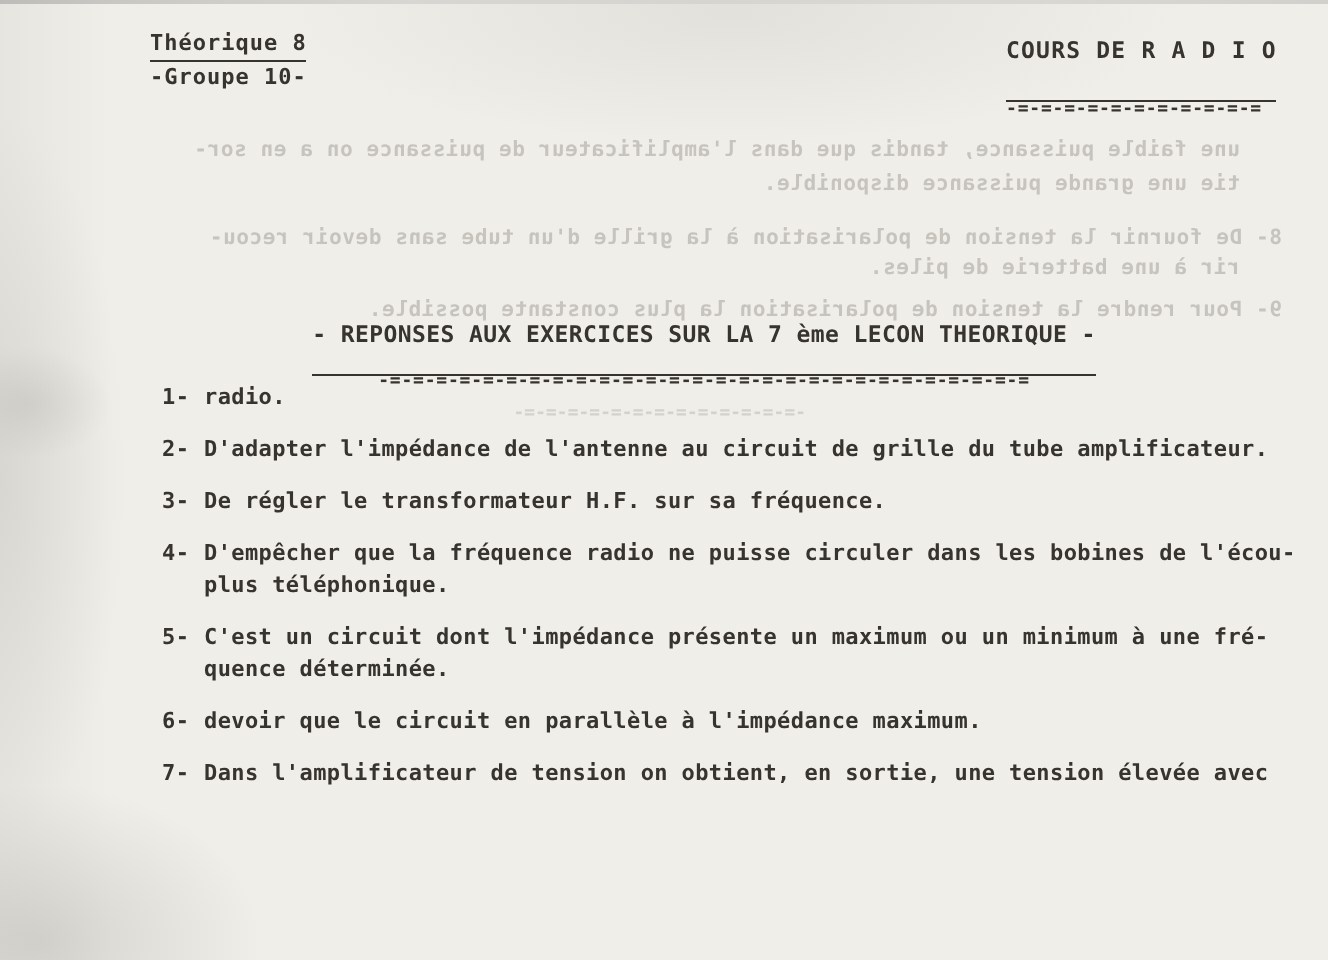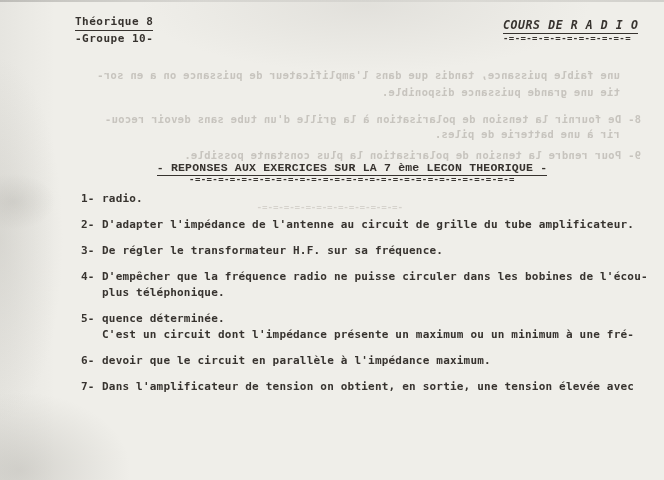--- a/index.html
+++ b/index.html
@@ -21,21 +21,21 @@
   }
   .page::before{
     content:"";position:absolute;left:0;top:0;width:100%;height:2px;
     background:linear-gradient(90deg,#9c9b97,#c6c5c1 30%,#cfcec9 70%,#b8b7b3);
     opacity:.55;
   }
   
   .hdr-left{position:absolute;left:75px;top:14px;font-size:11px;font-weight:bold;line-height:15px;letter-spacing:.5px;}
   .hdr-left .u{display:inline-block;border-bottom:1.5px solid #37332f;padding-bottom:1px;}
   .hdr-right{position:absolute;left:503px;top:18px;font-size:11.5px;font-weight:bold;letter-spacing:.6px;text-align:left;white-space:nowrap;}
-  .hdr-right .t{display:inline-block;border-bottom:1.5px solid #37332f;padding-bottom:1px;font-style:italic;}
+  .hdr-right .t{display:inline-block;border-bottom:1.5px solid #37332f;padding-bottom:18px;}
   .dashrow{font-size:9px;font-weight:bold;letter-spacing:.4px;line-height:7px;margin-top:1px;white-space:nowrap;overflow:hidden;}
   .hdr-right .dashrow{width:136px;}
   
   .bleed{
     position:absolute;left:75px;top:64px;width:566px;
     transform:scaleX(-1);
     color:#c7c4be;font-size:10.5px;font-weight:bold;line-height:15px;
     letter-spacing:.3px;
   }
   .bleed-line{white-space:nowrap;overflow:hidden;}
@@ -45,21 +45,21 @@
   .bleed-line:nth-child(4){padding-left:21px;}
   .bleed-line:nth-child(5){margin-top:6px;}
   .bleed-dashes{
     position:absolute;left:228px;top:203px;width:175px;
     color:#d5d2cc;font-size:9px;font-weight:bold;line-height:9px;
     white-space:nowrap;overflow:hidden;transform:scaleX(-1);
   }
   
   .title-wrap{position:absolute;left:82px;top:156px;width:540px;text-align:center;}
   .title{font-size:11.5px;font-weight:bold;letter-spacing:.2px;white-space:nowrap;
-         display:inline-block;border-bottom:1.5px solid #37332f;padding-bottom:1px;font-family:Liberation Mono, monospace;}
+         display:inline-block;border-bottom:1.5px solid #37332f;padding-bottom:13px;}
   .title-wrap .dashrow{margin-top:0;}
   
   .answers{position:absolute;left:81px;top:191px;width:566px;font-size:11px;font-weight:bold;line-height:16px;letter-spacing:.2px;}
   .answer{display:flex;margin-bottom:10px;}
   .answer .num{flex:none;width:21px;}
   .answer .lines{flex:1;}
   .ans-line{white-space:nowrap;overflow:hidden;}
 </style>
 </head>
 <body>
@@ -116,22 +116,22 @@
       <span class="num">4-</span>
       <div class="lines">
           <div class="ans-line">D'empêcher que la fréquence radio ne puisse circuler dans les bobines de l'écou-</div>
           <div class="ans-line">plus téléphonique.</div>
         </div>
     </div>
 
     <div class="answer">
       <span class="num">5-</span>
       <div class="lines">
+          <div class="ans-line">C'est un circuit dont l'impédance présente un maximum ou un minimum à une fré-</div>
           <div class="ans-line">quence déterminée.</div>
-          <div class="ans-line">C'est un circuit dont l'impédance présente un maximum ou un minimum à une fré-</div>
         </div>
     </div>
 
     <div class="answer">
       <span class="num">6-</span>
       <div class="lines">
           <div class="ans-line">devoir que le circuit en parallèle à l'impédance maximum.</div>
         </div>
     </div>
 

